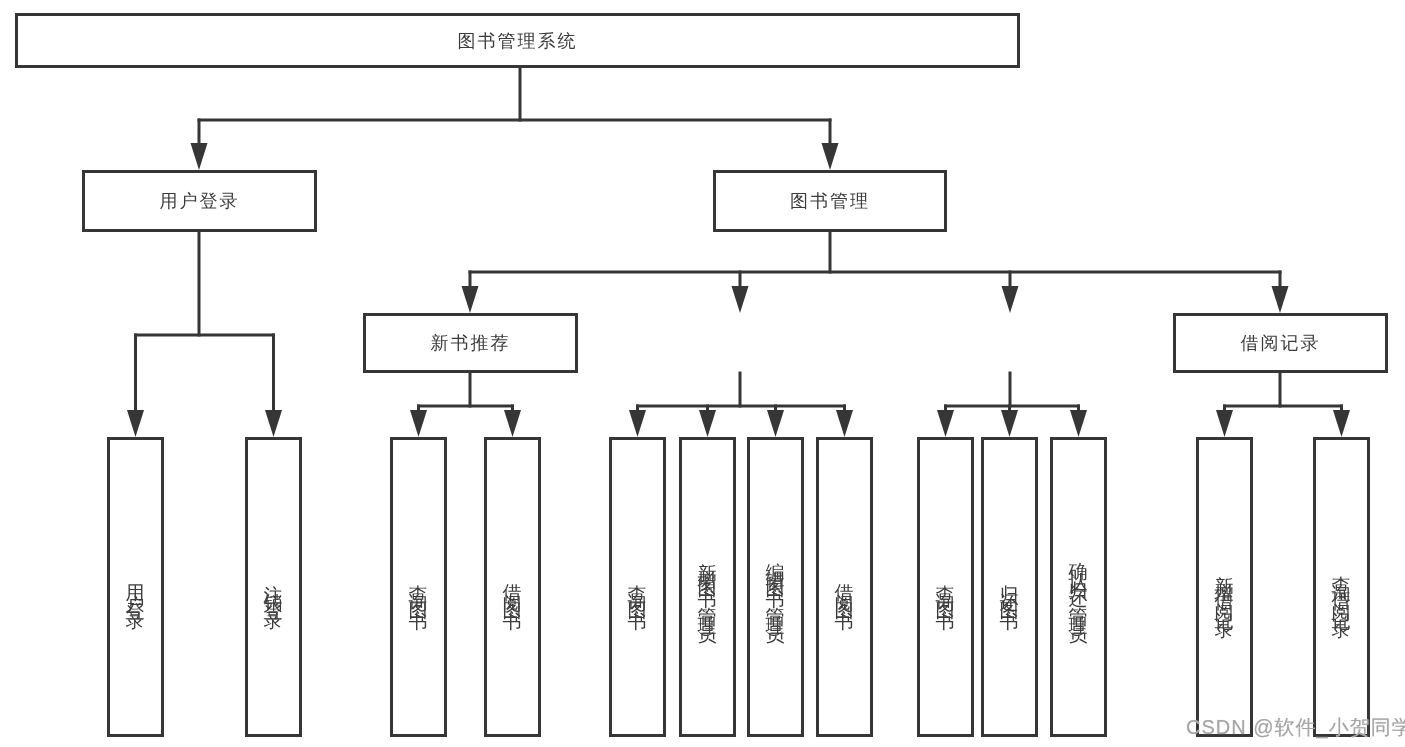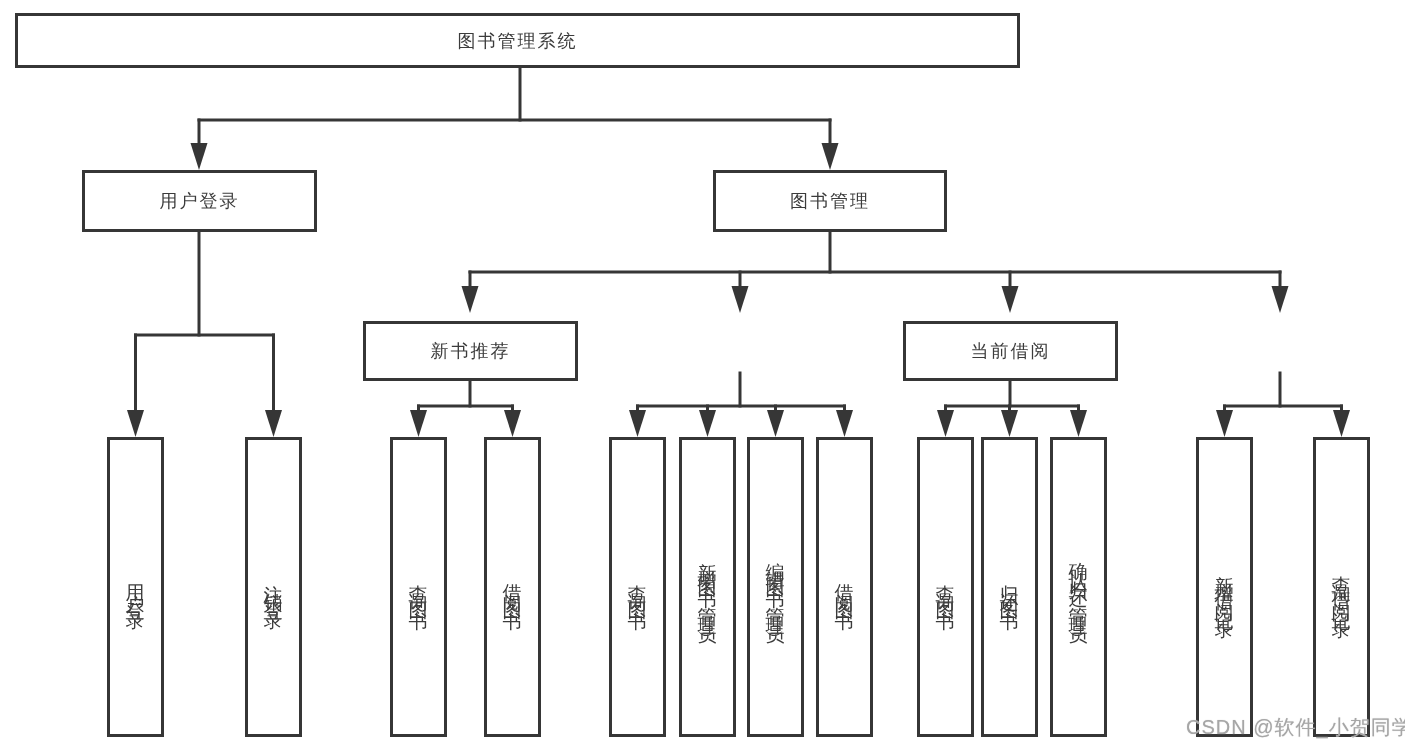--- a/index.html
+++ b/index.html
@@ -34,21 +34,21 @@
   .vtext {
     writing-mode: vertical-rl;
     text-orientation: mixed;
     font-size: 19px;
     letter-spacing: 9px;
     line-height: 1;
     white-space: nowrap;
   }
   .leaf { top: 437px; width: 57px; height: 300px; }
   .lvl2 { top: 170px; width: 235px; height: 62px; }
-  .lvl3 { top: 321px; width: 215px; height: 60px; }
+  .lvl3 { top: 313px; width: 215px; height: 60px; }
   #watermark {
     position: absolute;
     left: 1186px;
     top: 714px;
     font-size: 20px;
     color: #a6a6a6;
     letter-spacing: 1px;
     white-space: nowrap;
     text-shadow: 0 0 1px #c9c9c9;
   }
@@ -134,22 +134,22 @@
   <div class="box lvl2" style="left:82px;">
     <span class="hlabel">用户登录</span>
   </div>
   <div class="box lvl2" style="left:713px; width:234px;justify-content:center;">
     <span class="hlabel">图书管理</span>
   </div>
 
   <div class="box lvl3" style="left:363px;">
     <span class="hlabel">新书推荐</span>
   </div>
-  <div class="box lvl3" style="left:903px;">
-    <span class="hlabel">当前借阅</span>
+  <div class="box lvl3" style="left:1173px;">
+    <span class="hlabel">借阅记录</span>
   </div>
 
   <div class="box leaf" style="left:107px;">
     <span class="vtext">用户登录</span>
   </div>
   <div class="box leaf" style="left:245px;">
     <span class="vtext">注销登录</span>
   </div>
 
   <div class="box leaf" style="left:390px;">

